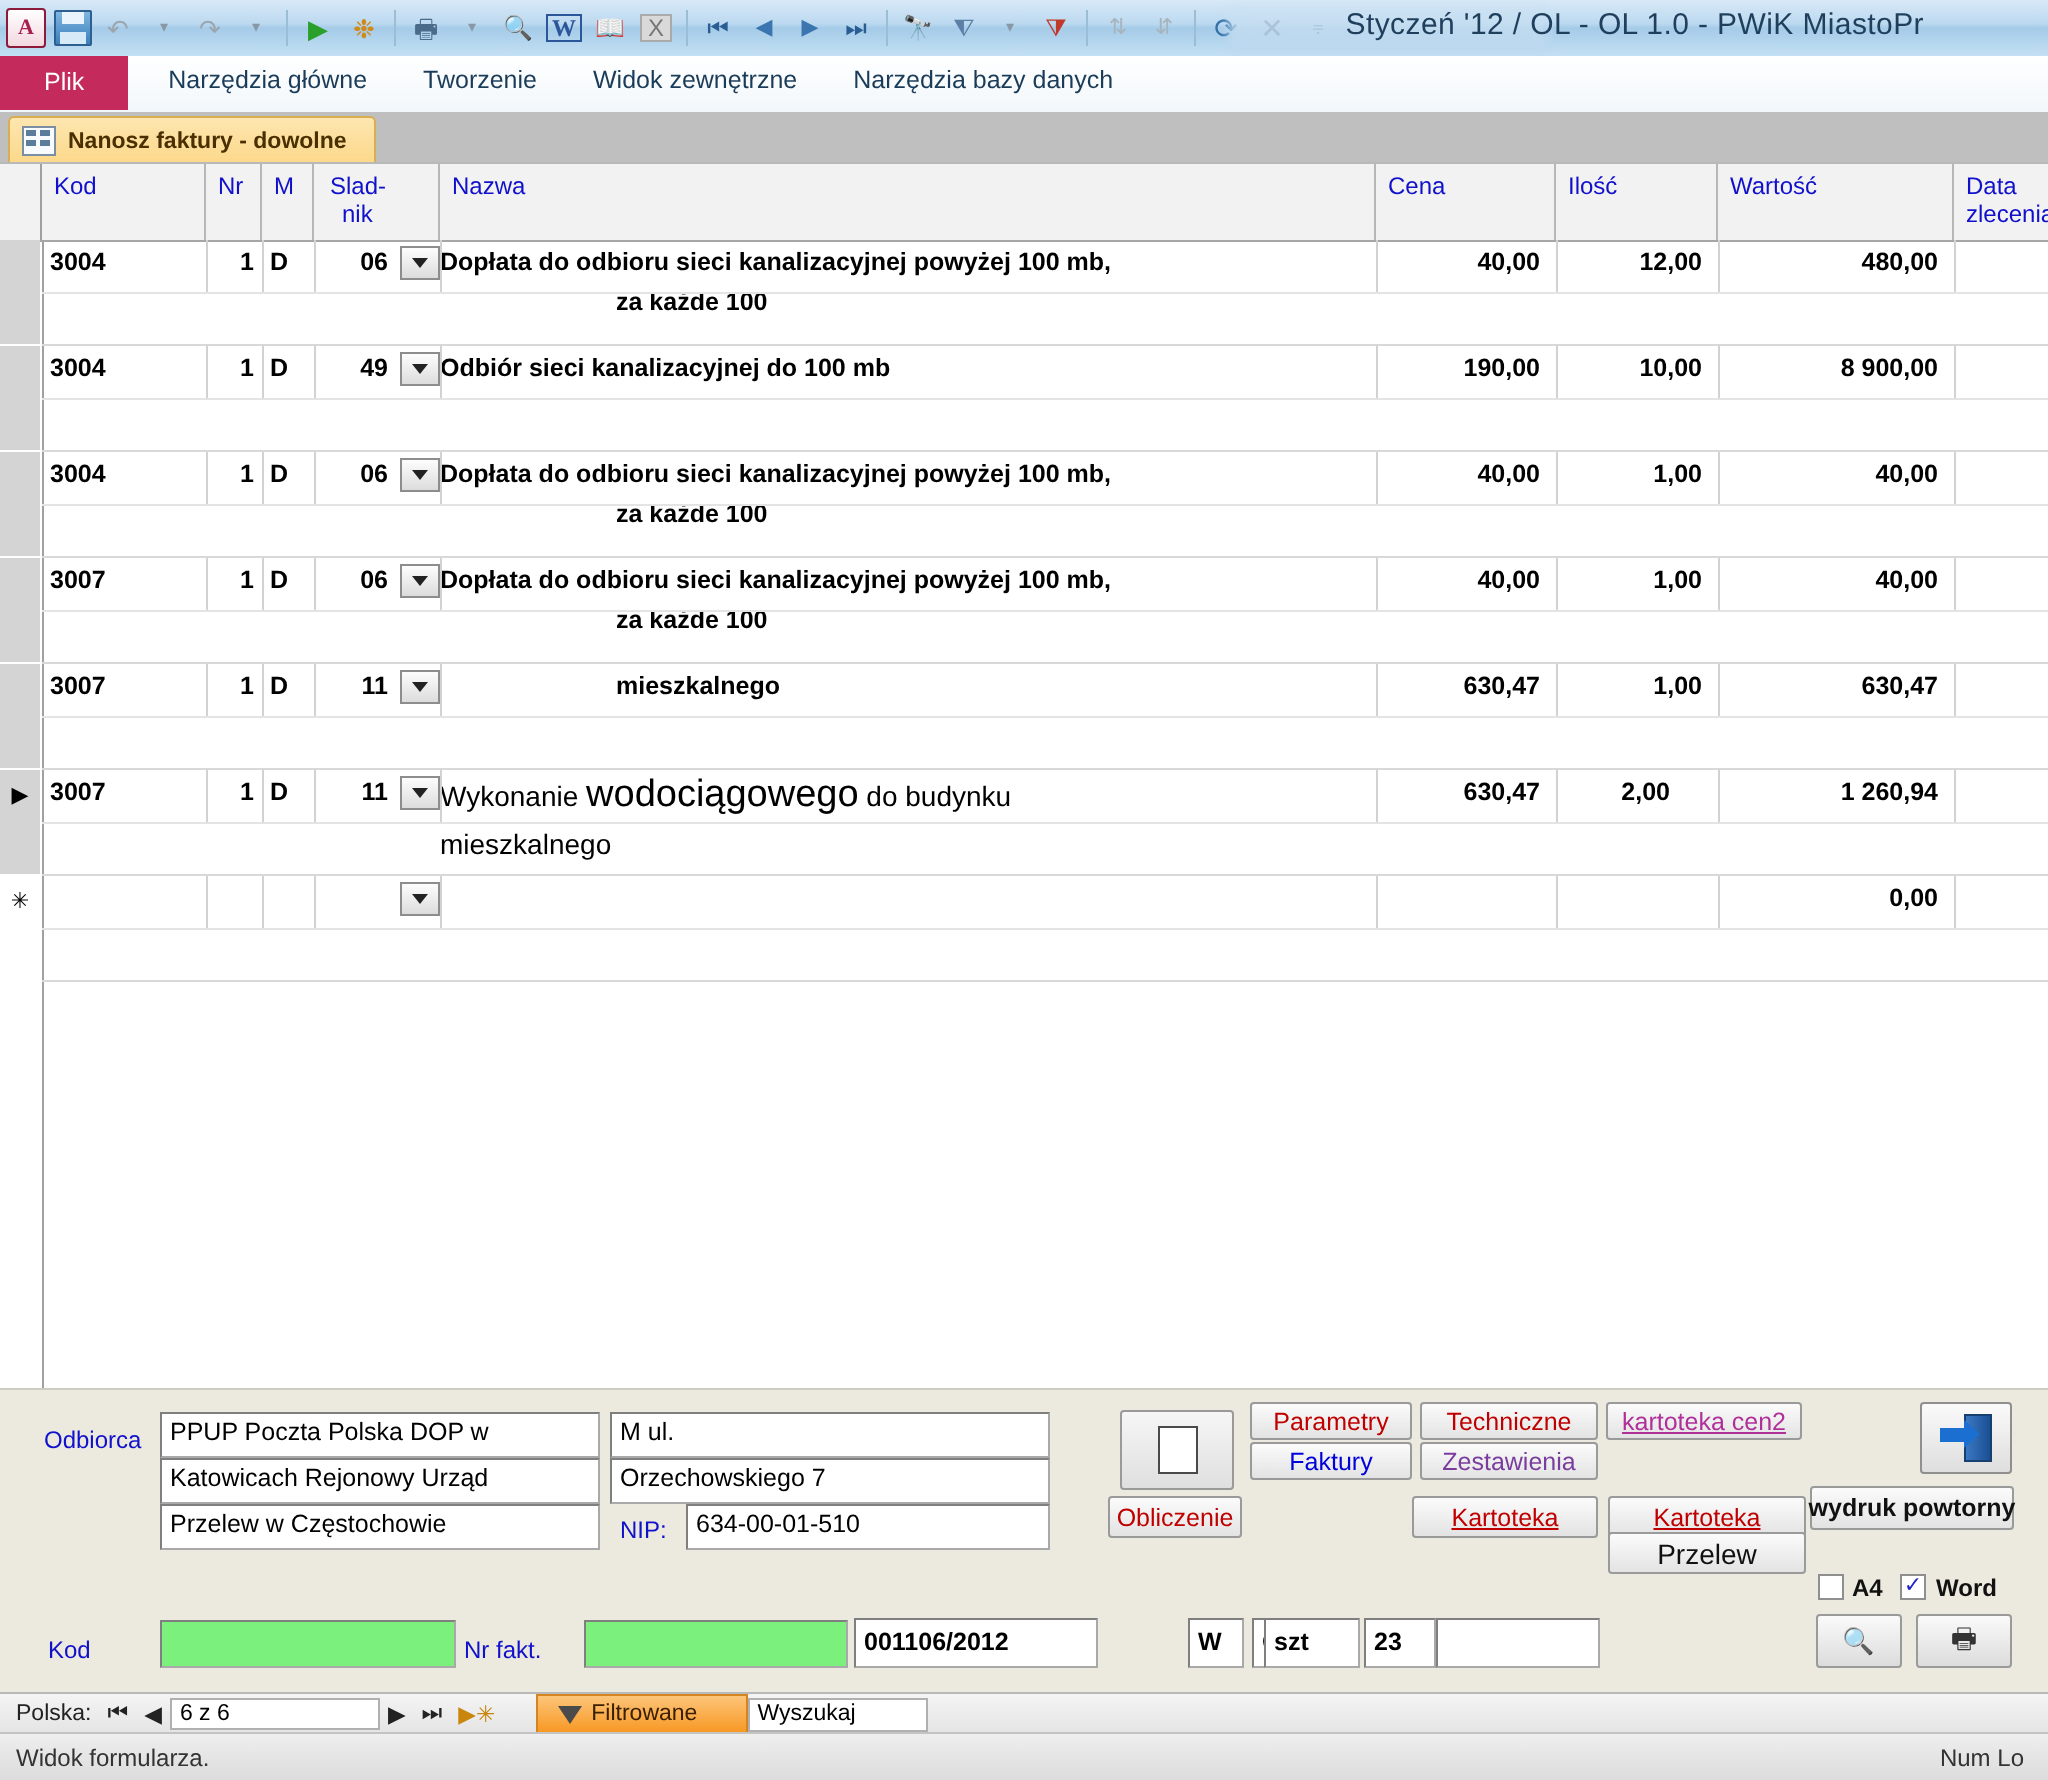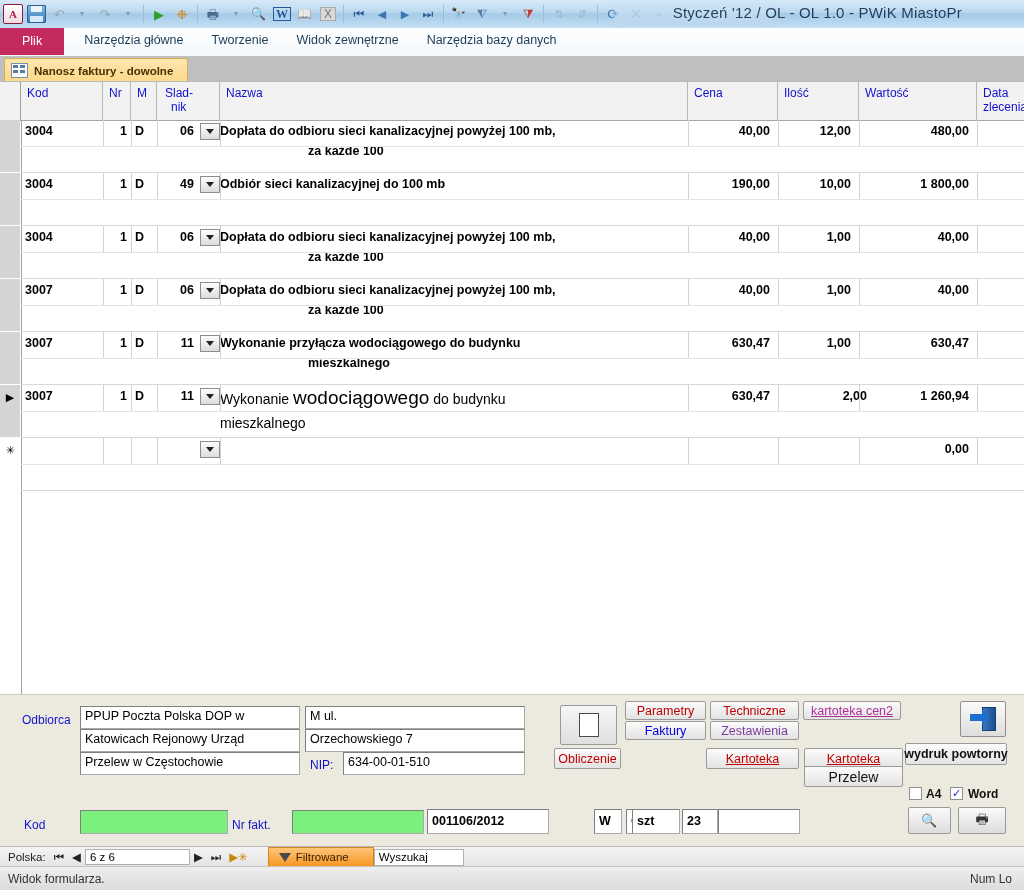--- a/index.html
+++ b/index.html
@@ -384,21 +384,21 @@
           <div class="cell" style="left: 110px; width: 26px; top: 4px; padding: 0px 4px;">D</div>
           <div class="cell rt" style="left: 136px; width: 40px; top: 4px; padding: 0px 3px;">49</div>
           <div class="ddbtn" style="left: 179px; top: 3px;">
             <i></i>
           </div>
           <div class="namewrap" style="left: 199px; width: 465px; top: 1px;">
             <div>Odbiór sieci kanalizacyjnej do 100 mb</div>
           </div>
           <div class="cell rt" style="left: 667px; width: 86px; top: 4px; padding: 0px 4px;">190,00</div>
           <div class="cell rt" style="left: 757px; width: 77px; top: 4px; padding: 0px 4px;">10,00</div>
-          <div class="cell rt" style="left: 838px; width: 114px; top: 4px; padding: 0px 4px;">1 800,00</div>
+          <div class="cell rt" style="left: 838px; width: 114px; top: 4px; padding: 0px 4px;">8 900,00</div>
           <div class="cell" style="left: 956px; width: 45px; top: 4px;"></div>
           <div class="vline" style="left: 82px; top: 0px; height: 26px;"></div>
           <div class="vline" style="left: 110px; top: 0px; height: 26px;"></div>
           <div class="vline" style="left: 136px; top: 0px; height: 26px;"></div>
           <div class="vline" style="left: 199px; top: 0px; height: 26px;"></div>
           <div class="vline" style="left: 667px; top: 0px; height: 26px;"></div>
           <div class="vline" style="left: 757px; top: 0px; height: 26px;"></div>
           <div class="vline" style="left: 838px; top: 0px; height: 26px;"></div>
           <div class="vline" style="left: 956px; top: 0px; height: 26px;"></div>
           <div style="position: absolute; left: 0px; right: 0px; top: 26px; height: 1px; background: rgb(228, 228, 228);"></div>
@@ -457,21 +457,20 @@
         </div>
         <div class="gridrow" style="top: 251px; width: 1003px; height: 53px;">
           <div class="cell" style="left: 0px; width: 82px; top: 4px; padding: 0px 4px;">3007</div>
           <div class="cell rt" style="left: 82px; width: 28px; top: 4px; padding: 0px 4px;">1</div>
           <div class="cell" style="left: 110px; width: 26px; top: 4px; padding: 0px 4px;">D</div>
           <div class="cell rt" style="left: 136px; width: 40px; top: 4px; padding: 0px 3px;">11</div>
           <div class="ddbtn" style="left: 179px; top: 3px;">
             <i></i>
           </div>
           <div class="namewrap" style="left: 199px; width: 465px; top: 1px;">
-            <div>Wykonanie przyłącza wodociągowego do budynku</div>
             <div style="padding-left:88px;">mieszkalnego</div>
           </div>
           <div class="cell rt" style="left: 667px; width: 86px; top: 4px; padding: 0px 4px;">630,47</div>
           <div class="cell rt" style="left: 757px; width: 77px; top: 4px; padding: 0px 4px;">1,00</div>
           <div class="cell rt" style="left: 838px; width: 114px; top: 4px; padding: 0px 4px;">630,47</div>
           <div class="cell" style="left: 956px; width: 45px; top: 4px;"></div>
           <div class="vline" style="left: 82px; top: 0px; height: 26px;"></div>
           <div class="vline" style="left: 110px; top: 0px; height: 26px;"></div>
           <div class="vline" style="left: 136px; top: 0px; height: 26px;"></div>
           <div class="vline" style="left: 199px; top: 0px; height: 26px;"></div>
@@ -487,21 +486,21 @@
           <div class="cell" style="left: 110px; width: 26px; top: 4px; padding: 0px 4px;">D</div>
           <div class="cell rt" style="left: 136px; width: 40px; top: 4px; padding: 0px 3px;">11</div>
           <div class="ddbtn" style="left: 179px; top: 3px;">
             <i></i>
           </div>
           <div class="namewrap" style="left: 199px; width: 465px; top: 1px;">
             <div style="line-height:24px;"><span style="font-weight:normal;font-size:14px;">Wykonanie </span><span class="big">wodociągowego</span><span style="font-weight:normal;font-size:14px;"> do budynku</span></div>
             <div style="font-weight:normal;font-size:14px;line-height:22px;">mieszkalnego</div>
           </div>
           <div class="cell rt" style="left: 667px; width: 86px; top: 4px; padding: 0px 4px;">630,47</div>
-          <div class="cell rt" style="left: 773px; width: 77px; top: 4px; padding: 0px 4px;">2,00</div>
+          <div class="cell rt" style="left: 757px; width: 77px; top: 4px; padding: 0px 20px;">2,00</div>
           <div class="cell rt" style="left: 838px; width: 114px; top: 4px; padding: 0px 4px;">1 260,94</div>
           <div class="cell" style="left: 956px; width: 45px; top: 4px;"></div>
           <div class="vline" style="left: 82px; top: 0px; height: 26px;"></div>
           <div class="vline" style="left: 110px; top: 0px; height: 26px;"></div>
           <div class="vline" style="left: 136px; top: 0px; height: 26px;"></div>
           <div class="vline" style="left: 199px; top: 0px; height: 26px;"></div>
           <div class="vline" style="left: 667px; top: 0px; height: 26px;"></div>
           <div class="vline" style="left: 757px; top: 0px; height: 26px;"></div>
           <div class="vline" style="left: 838px; top: 0px; height: 26px;"></div>
           <div class="vline" style="left: 956px; top: 0px; height: 26px;"></div>

